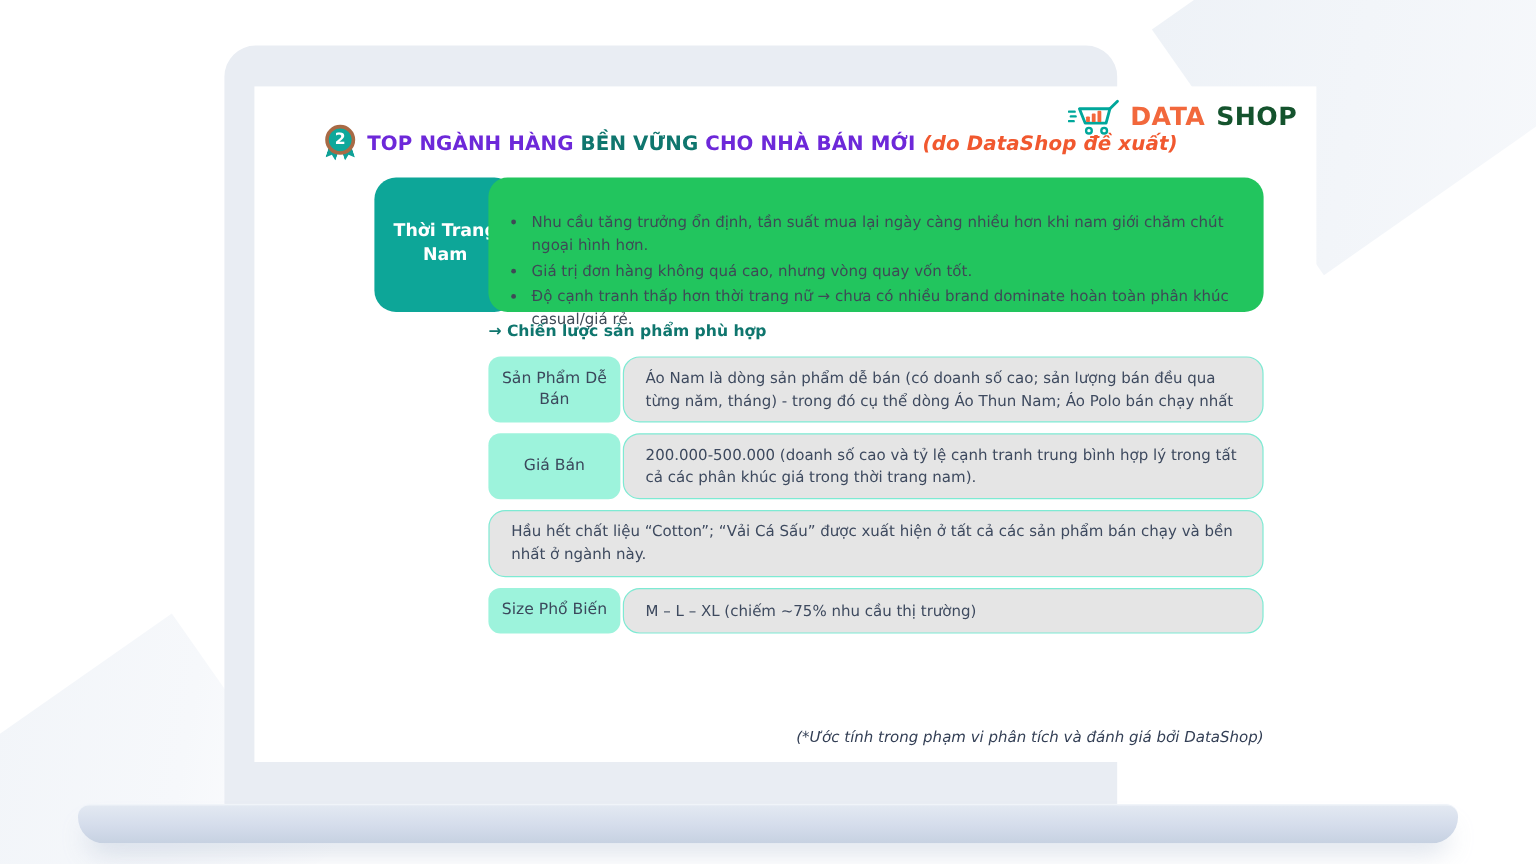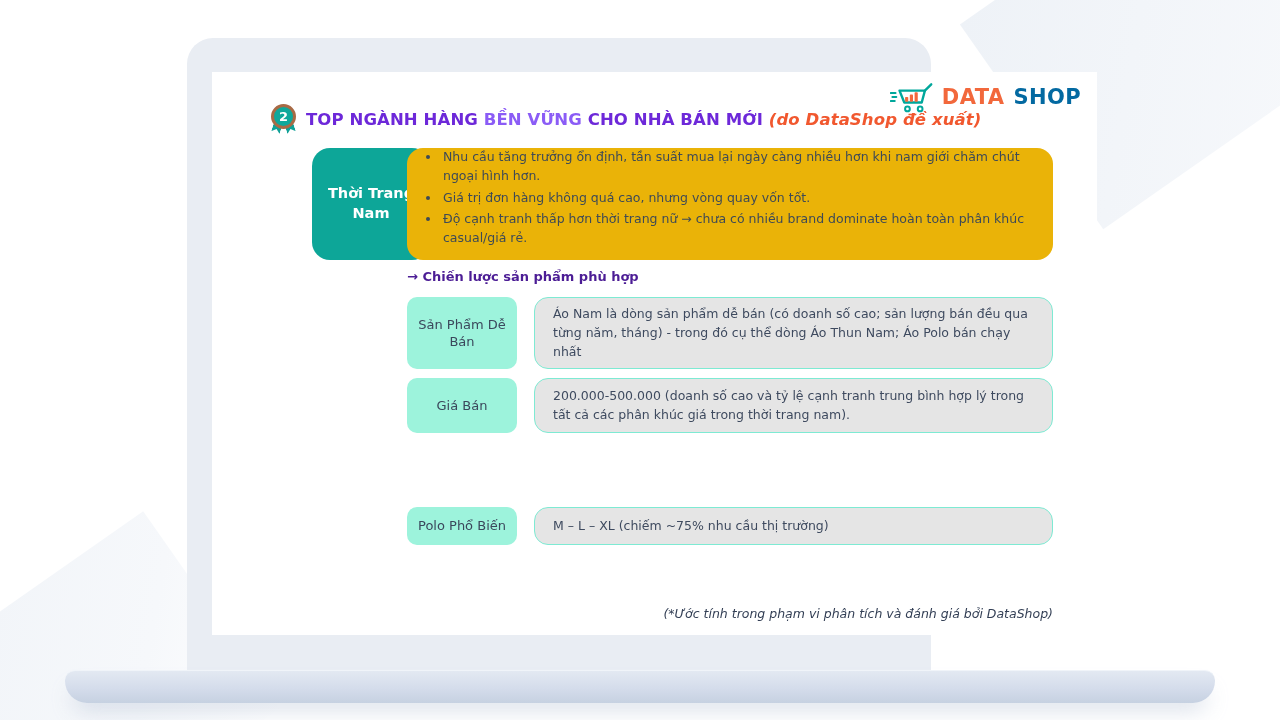--- a/index.html
+++ b/index.html
@@ -19,52 +19,52 @@
   .laptop-base { position:absolute; left:65px; top:670px; width:1150px; height:33px;
       background:linear-gradient(180deg,#e3e9f2 0%,#d4dceb 55%,#c6d1e1 100%);
       border-top:1px solid #f0f4f9;
       border-radius:10px 10px 22px 22px; z-index:2;
       box-shadow:0 14px 22px -8px rgba(160,175,200,0.45); }
 
   
   .logo { position:absolute; top:8px; right:16px; display:flex; align-items:center; gap:6px; }
   .logo .word { font-size:21px; font-weight:bold; letter-spacing:.4px; }
   .logo .w-data { color:#f2683c; }
-  .logo .w-shop { color:#0369a1; margin-left:3px; }
+  .logo .w-shop { color:#14532d; margin-left:3px; }
 
   
   .title-row { position:absolute; left:58px; top:32px; display:flex; align-items:center; gap:9px; }
   .badge { position:relative; width:27px; height:31px; flex:0 0 auto; }
   .badge .ribbon { position:absolute; top:15px; width:9px; height:14px; background:#0fa197;
       clip-path:polygon(0 0,100% 0,100% 100%,50% 72%,0 100%); }
   .badge .ribbon.l { left:3px;  transform:rotate(18deg); }
   .badge .ribbon.r { right:3px; transform:rotate(-18deg); }
   .badge .medal { position:absolute; left:1px; top:0; width:25px; height:25px; border-radius:50%;
       background:#0ea89b; border:3px solid #a86a45; color:#fff; font-size:13px; font-weight:bold;
       display:flex; align-items:center; justify-content:center; z-index:1; }
   .title-text { font-size:16.5px; font-weight:bold; letter-spacing:.1px; white-space:nowrap; }
-  .t-teal { color:#6d28d9; } .t-orange { color:#8b5cf6; } .t-orange-i { color:#f1582f; font-style:italic; }
+  .t-teal { color:#6d28d9; } .t-orange { color:#0f766e; } .t-orange-i { color:#f1582f; font-style:italic; }
 
   
   .category-card { position:absolute; left:63px; top:76px; width:118px; height:112px;
       background:#0da698; border-radius:18px; color:#fff; font-weight:bold; font-size:14.5px;
       display:flex; align-items:center; justify-content:center; text-align:center; line-height:1.35;
       padding:0 12px;margin-left:37px; }
   .overview-panel { position:absolute; left:195px; top:76px; width:646px; height:112px;
-      background:#eab308; border-radius:16px; padding:0 22px 0 34px; color:#3e4a56;
+      background:#22c55e; border-radius:16px; padding:28px 22px 0 34px; color:#3e4a56;
       font-size:12.5px; line-height:1.5; }
   .overview-panel ul { list-style:disc; }
   .overview-panel li { margin-bottom:3px; padding-left:2px; }
 
   
   .strategy-heading { position:absolute; left:195px; top:197px; font-size:13px; font-weight:bold;
-      color:#4c1d95; }
+      color:#0f766e; }
   .strategy-rows { position:absolute; left:195px; top:225px; width:646px;
       display:flex; flex-direction:column; gap:9px; }
-  .s-row { display:flex; gap:17px; }
+  .s-row { display:flex; gap:2px; }
   .s-label { flex:0 0 110px; background:#9df3dc; border-radius:10px; color:#3b485c;
       font-size:13px; display:flex; align-items:center; justify-content:center; text-align:center;
       line-height:1.35; padding:4px 6px; }
   .s-content { flex:1; background:#e5e5e5; border:1.5px solid #7eead3; border-radius:14px;
       color:#3e4a5f; font-size:12.5px; line-height:1.5; display:flex; align-items:center;
       padding:7px 18px; }
   .h55 { min-height:55px; } .h56 { min-height:56px; } .h38 { min-height:38px; }
 
   .footnote { position:absolute; top:534px; right:44px; font-size:12.5px; font-style:italic;
       color:#333f55; }
@@ -127,23 +127,24 @@
     <div class="strategy-rows">
       <div class="s-row h55">
         <div class="s-label">Sản Phẩm Dễ Bán</div>
         <div class="s-content">Áo Nam là dòng sản phẩm dễ bán (có doanh số cao; sản lượng bán đều qua từng năm, tháng) - trong đó cụ thể dòng Áo Thun Nam; Áo Polo bán chạy nhất</div>
       </div>
       <div class="s-row h55">
         <div class="s-label">Giá Bán</div>
         <div class="s-content">200.000-500.000 (doanh số cao và tỷ lệ cạnh tranh trung bình hợp lý trong tất cả các phân khúc giá trong thời trang nam).</div>
       </div>
       <div class="s-row h56">
+        <div class="s-content">Hầu hết chất liệu “Cotton”; “Vải Cá Sấu” được xuất hiện ở tất cả các sản phẩm bán chạy và bền nhất ở ngành này.</div>
       </div>
       <div class="s-row h38">
-        <div class="s-label">Polo Phổ Biến</div>
+        <div class="s-label">Size Phổ Biến</div>
         <div class="s-content">M – L – XL (chiếm ~75% nhu cầu thị trường)</div>
       </div>
     </div>
 
     <div class="footnote">(*Ước tính trong phạm vi phân tích và đánh giá bởi DataShop)</div>
 
   </div>
 </div>
 
 <div class="laptop-base"></div>

